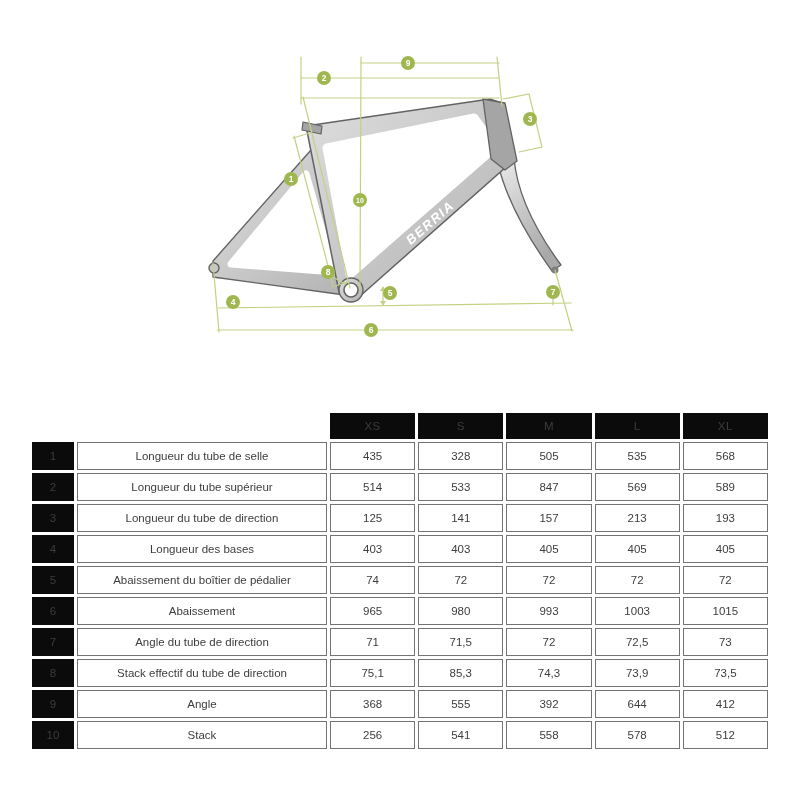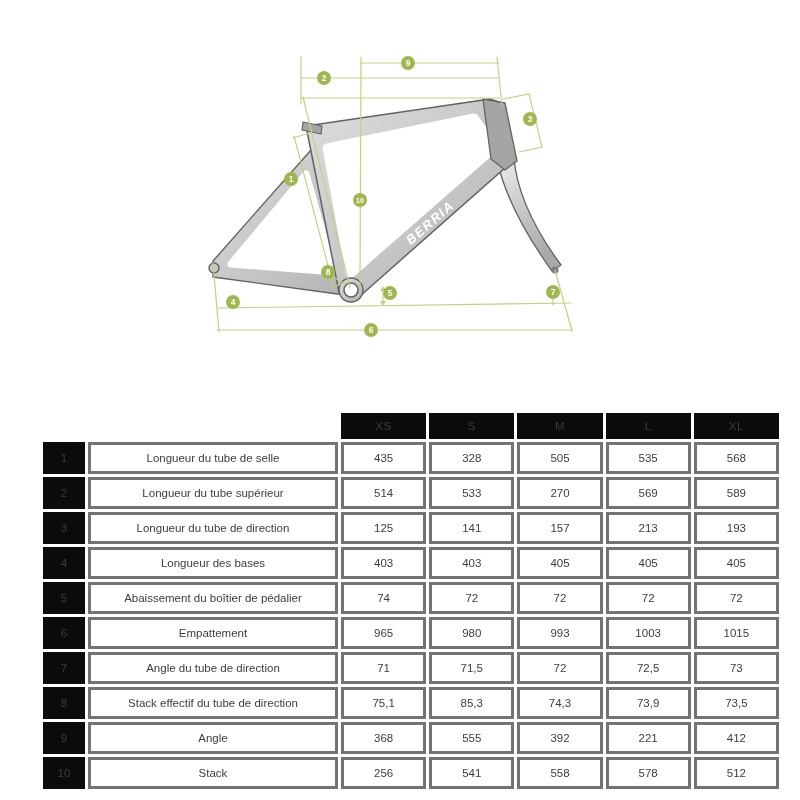--- a/index.html
+++ b/index.html
@@ -1,26 +1,26 @@
 <!DOCTYPE html>
 <html><head>
 <meta charset="utf-8">
 <style>
   html,body{margin:0;padding:0;background:#fff;}
   .page{position:relative;width:800px;height:800px;background:#fff;overflow:hidden;
         font-family:"Liberation Sans",sans-serif;}
   .diagram-area{position:absolute;left:0;top:0;width:800px;height:405px;}
-  .table-wrap{position:absolute;left:40px;top:410px;width:742px;}
+  .table-wrap{position:absolute;left:29px;top:410px;width:742px;}
   table.geo{border-collapse:separate;border-spacing:3px;width:742px;table-layout:fixed;}
   table.geo td,table.geo th{height:26px;padding:0;text-align:center;vertical-align:middle;
         font-size:11.5px;color:#3d3d3d;font-weight:400;}
   th.ghost{background:transparent;border:none;}
   th.size{background:#0b0b0b;color:#fff;font-weight:bold;font-size:12px;letter-spacing:.5px;height:27px;}
   td.num{background:#0b0b0b;color:#fff;font-weight:bold;font-size:12px;}
-  td.lbl,td.val{background:#fff;border:3px solid #737373;margin-left:40px;}
+  td.lbl,td.val{background:#fff;border:1px solid #737373;margin-left:40px;}
   svg text.brand{font-family:"Liberation Sans",sans-serif;}
 </style>
 </head>
 <body>
 
 <div class="page">
 
   <div class="diagram-area">
     <svg id="geo-svg" width="800" height="405" viewBox="0 0 800 405">
       <defs>
@@ -134,21 +134,21 @@
             <td class="val">328</td>
             <td class="val">505</td>
             <td class="val">535</td>
             <td class="val">568</td>
           </tr>
           <tr>
             <td class="num">2</td>
             <td class="lbl">Longueur du tube supérieur</td>
             <td class="val">514</td>
             <td class="val">533</td>
-            <td class="val">270</td>
+            <td class="val">847</td>
             <td class="val">569</td>
             <td class="val">589</td>
           </tr>
           <tr>
             <td class="num">3</td>
             <td class="lbl">Longueur du tube de direction</td>
             <td class="val">125</td>
             <td class="val">141</td>
             <td class="val">157</td>
             <td class="val">213</td>
@@ -167,21 +167,21 @@
             <td class="num">5</td>
             <td class="lbl">Abaissement du boîtier de pédalier</td>
             <td class="val">74</td>
             <td class="val">72</td>
             <td class="val">72</td>
             <td class="val">72</td>
             <td class="val">72</td>
           </tr>
           <tr>
             <td class="num">6</td>
-            <td class="lbl">Empattement</td>
+            <td class="lbl">Abaissement</td>
             <td class="val">965</td>
             <td class="val">980</td>
             <td class="val">993</td>
             <td class="val">1003</td>
             <td class="val">1015</td>
           </tr>
           <tr>
             <td class="num">7</td>
             <td class="lbl">Angle du tube de direction</td>
             <td class="val">71</td>
@@ -198,21 +198,21 @@
             <td class="val">74,3</td>
             <td class="val">73,9</td>
             <td class="val">73,5</td>
           </tr>
           <tr>
             <td class="num">9</td>
             <td class="lbl">Angle</td>
             <td class="val">368</td>
             <td class="val">555</td>
             <td class="val">392</td>
-            <td class="val">221</td>
+            <td class="val">644</td>
             <td class="val">412</td>
           </tr>
           <tr>
             <td class="num">10</td>
             <td class="lbl">Stack</td>
             <td class="val">256</td>
             <td class="val">541</td>
             <td class="val">558</td>
             <td class="val">578</td>
             <td class="val">512</td>

